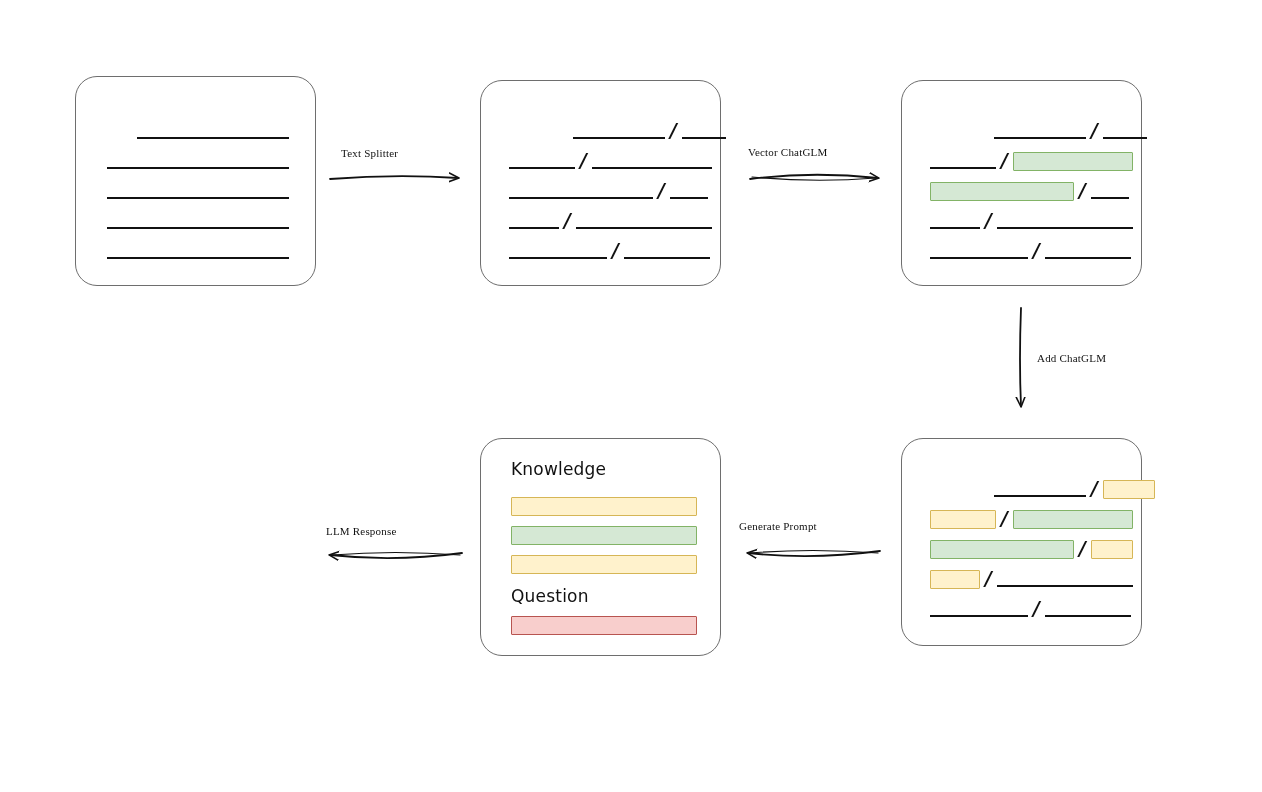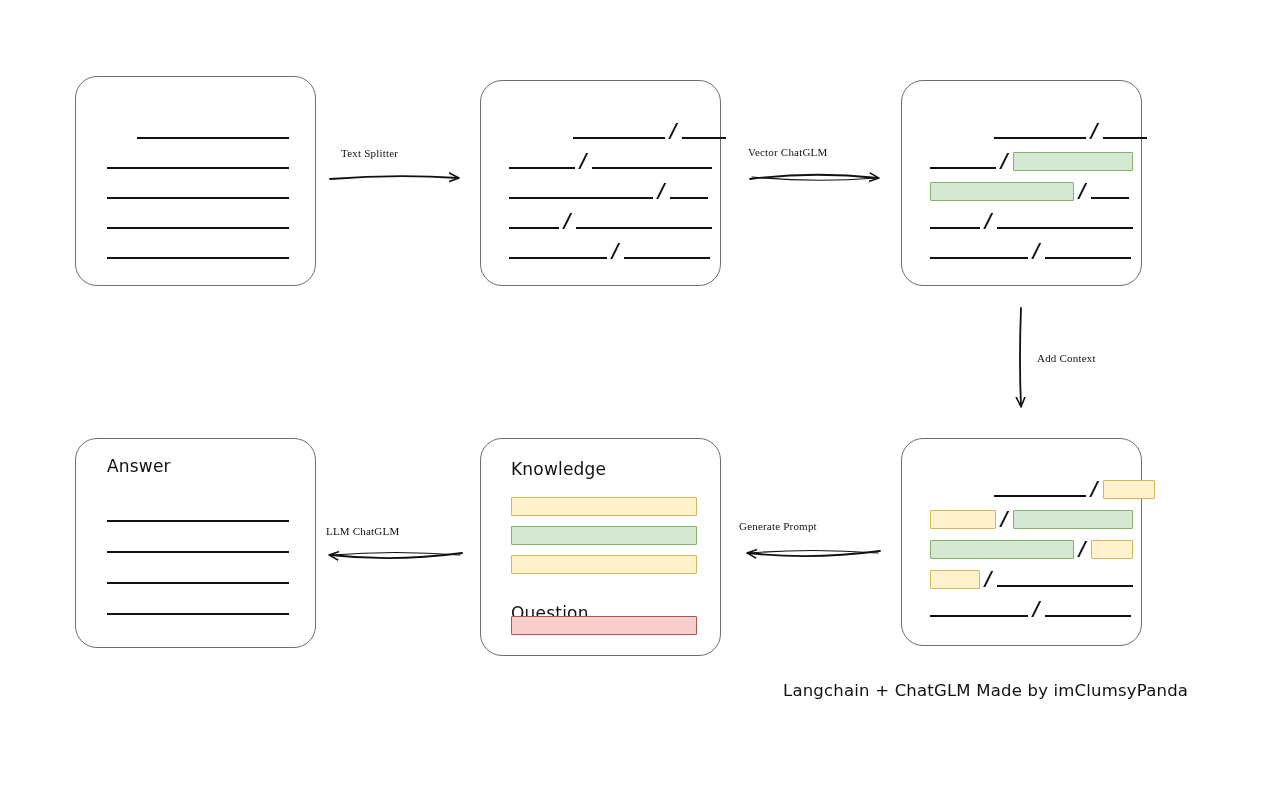--- a/index.html
+++ b/index.html
@@ -167,25 +167,25 @@
     <g>
       <path d="M462,553 Q395,562 330,555" fill="none" stroke="#111" stroke-width="1.8" stroke-linecap="round" marker-end="url(#ah-left)"></path>
       <path d="M460,555 Q395,550 332,555" fill="none" stroke="#111" stroke-width="1.2" stroke-linecap="round"></path>
     </g>
   </svg>
 
   <div class="arrow-label" style="left:341px; top:147px;">Text Splitter</div>
 
   <div class="arrow-label" style="left:748px; top:146px;">Vector ChatGLM</div>
 
-  <div class="arrow-label" style="left:1037px; top:352px;">Add Context</div>
+  <div class="arrow-label" style="left:1037px; top:352px;">Add ChatGLM</div>
 
   <div class="arrow-label" style="left:739px; top:520px;">Generate Prompt</div>
 
-  <div class="arrow-label" style="left:326px; top:525px;">LLM ChatGLM</div>
+  <div class="arrow-label" style="left:326px; top:525px;">LLM Response</div>
 
   <div class="doc-box" style="left:75px; top:76px; width:241px; height:210px;">
     <div class="box-inner">
         <div class="row" style="left: 61px; top: 44px;">
           <div class="seg-line" style="width: 152px;"></div>
         </div>
         <div class="row" style="left: 31px; top: 74px;">
           <div class="seg-line" style="width: 182px;"></div>
         </div>
         <div class="row" style="left: 31px; top: 104px;">
@@ -253,47 +253,30 @@
           <div class="seg-line" style="width: 136px;"></div>
         </div>
         <div class="row" style="left: 28px; top: 160px;">
           <div class="seg-line" style="width: 98px;"></div>
           <span class="slash">/</span>
           <div class="seg-line" style="width: 86px;"></div>
         </div>
       </div>
   </div>
 
-  <div class="doc-box" style="left:75px; top:438px; width:241px; height:210px;">
-    <div class="box-label" style="left:31px; top:17px;">Answer</div>
-    <div class="box-inner">
-        <div class="row" style="left: 31px; top: 65px;">
-          <div class="seg-line" style="width: 182px;"></div>
-        </div>
-        <div class="row" style="left: 31px; top: 96px;">
-          <div class="seg-line" style="width: 182px;"></div>
-        </div>
-        <div class="row" style="left: 31px; top: 127px;">
-          <div class="seg-line" style="width: 182px;"></div>
-        </div>
-        <div class="row" style="left: 31px; top: 158px;">
-          <div class="seg-line" style="width: 182px;"></div>
-        </div>
-      </div>
-  </div>
 
   <div class="doc-box" style="left:480px; top:438px; width:241px; height:218px;">
     <div class="box-label" style="left:30px; top:20px;">Knowledge</div>
     <div class="box-inner">
         <div class="bar yellow" style="left: 30px; top: 58px; width: 186px;"></div>
         <div class="bar green" style="left: 30px; top: 87px; width: 186px;"></div>
         <div class="bar yellow" style="left: 30px; top: 116px; width: 186px;"></div>
       </div>
 
-    <div class="box-label" style="left:30px; top:164px;">Question</div>
+    <div class="box-label" style="left:30px; top:147px;">Question</div>
     <div class="box-inner">
         <div class="bar red" style="left: 30px; top: 177px; width: 186px;"></div>
       </div>
   </div>
 
   <div class="doc-box" style="left:901px; top:438px; width:241px; height:208px;">
     <div class="box-inner">
         <div class="row" style="left: 92px; top: 40px;">
           <div class="seg-line" style="width: 92px;"></div>
           <span class="slash">/</span>
@@ -315,15 +298,14 @@
           <div class="seg-line" style="width: 136px;"></div>
         </div>
         <div class="row" style="left: 28px; top: 160px;">
           <div class="seg-line" style="width: 98px;"></div>
           <span class="slash">/</span>
           <div class="seg-line" style="width: 86px;"></div>
         </div>
       </div>
   </div>
 
-  <div class="footer-text" style="left:783px; top:681px;">Langchain + ChatGLM Made by imClumsyPanda</div>
 
 </div>
 
 </body></html>

